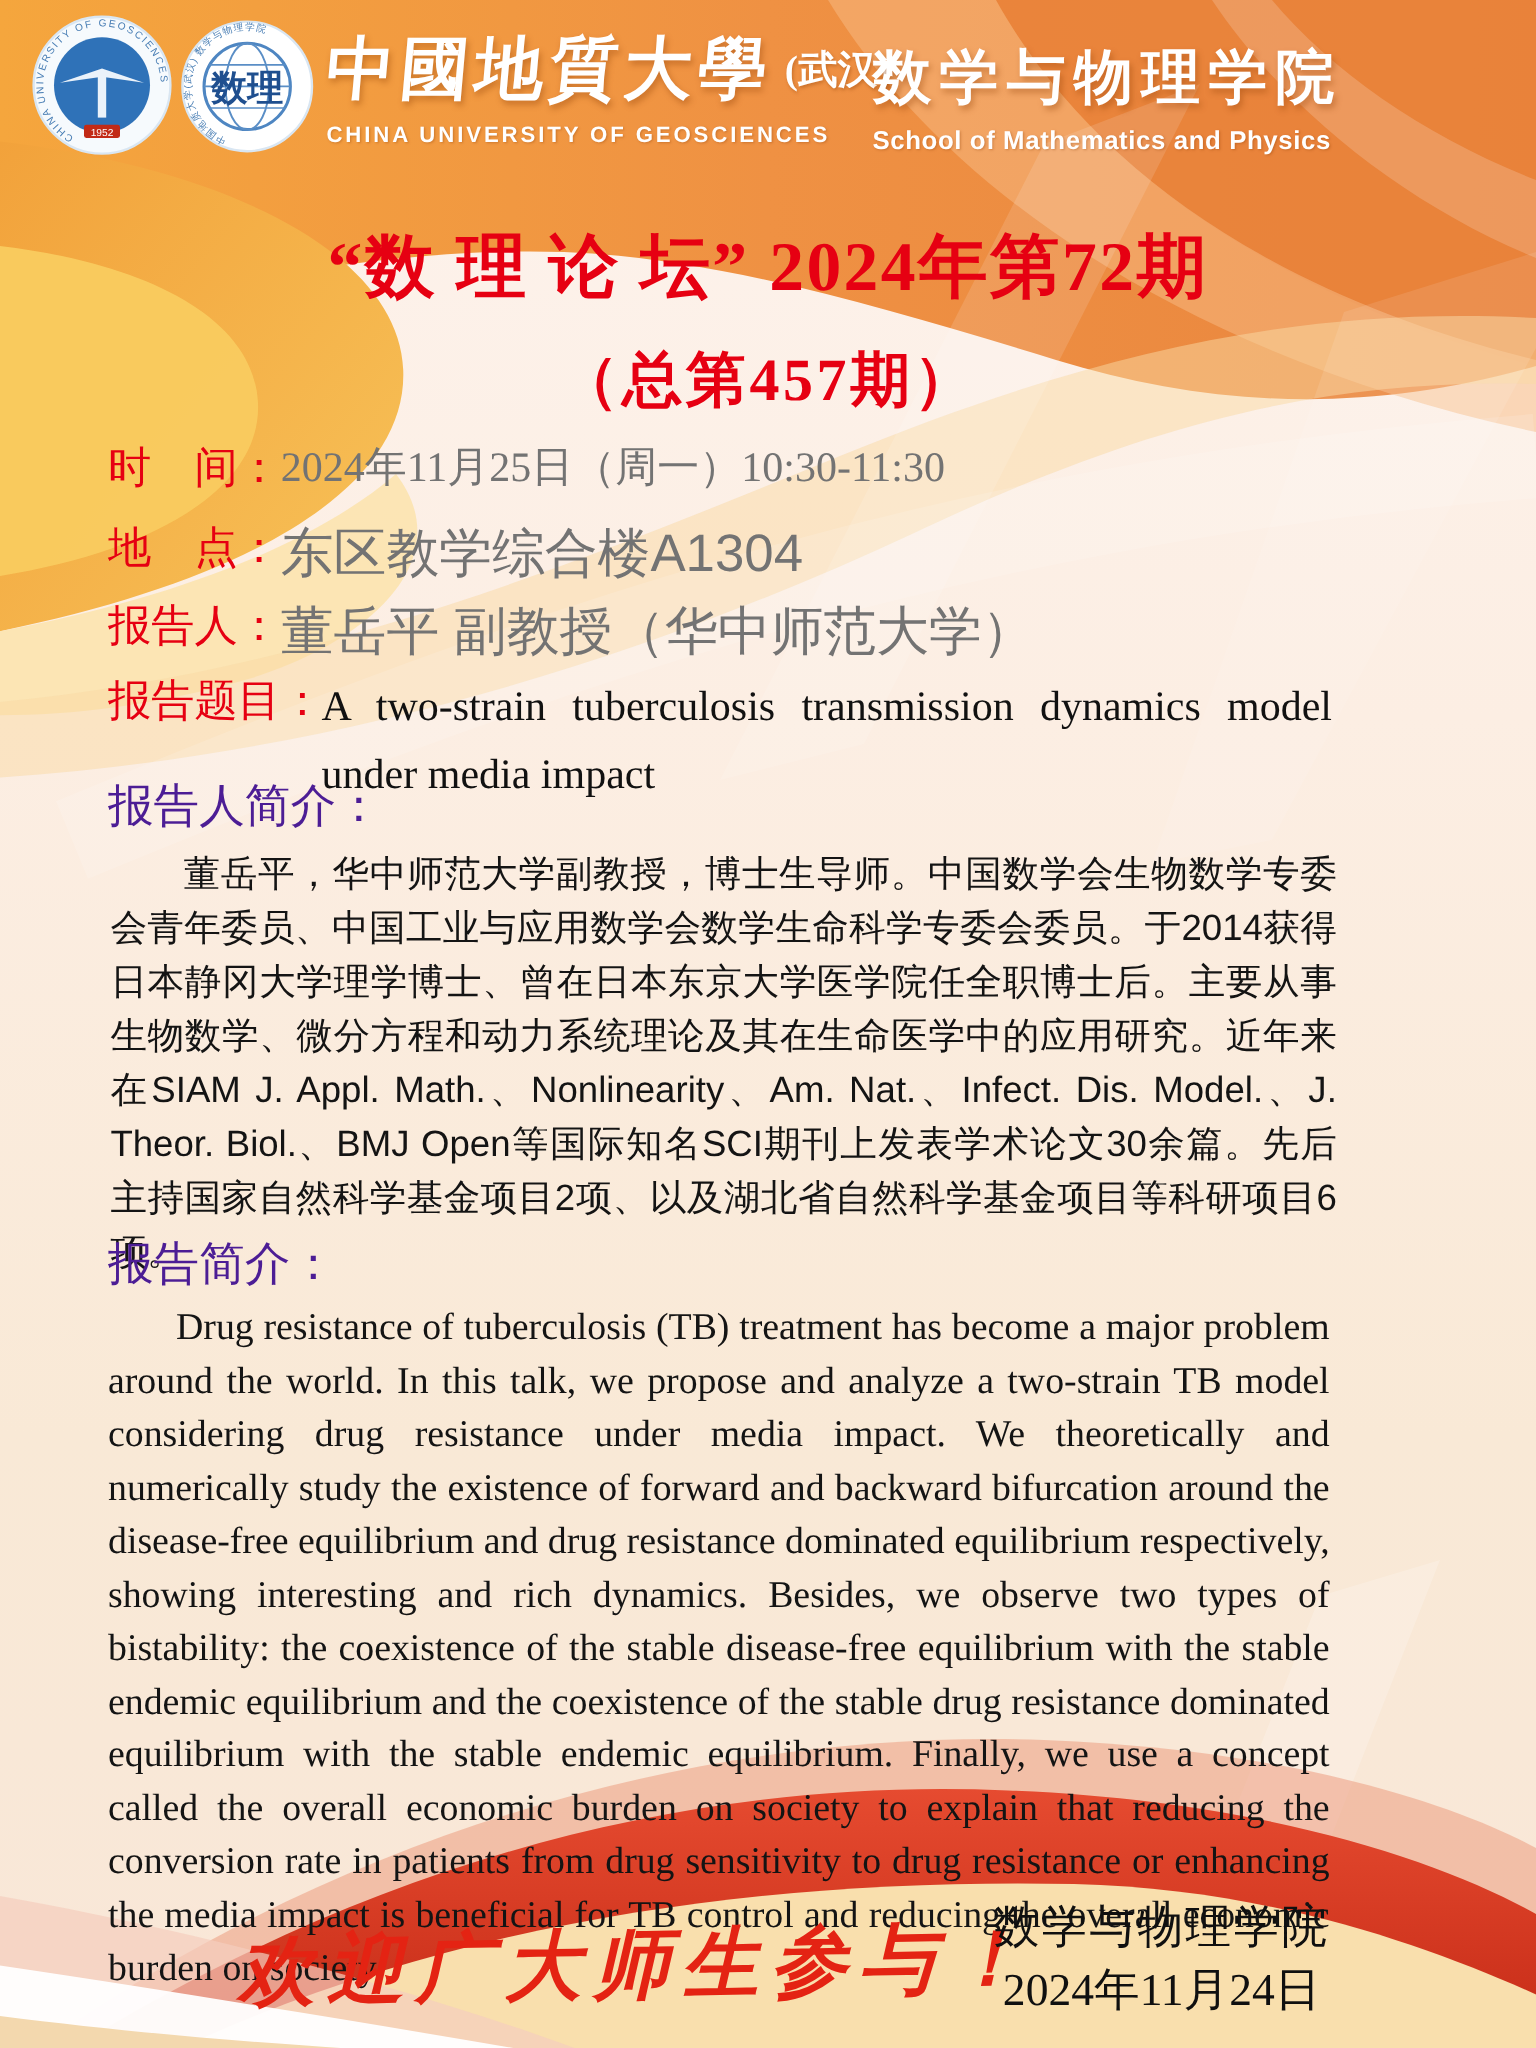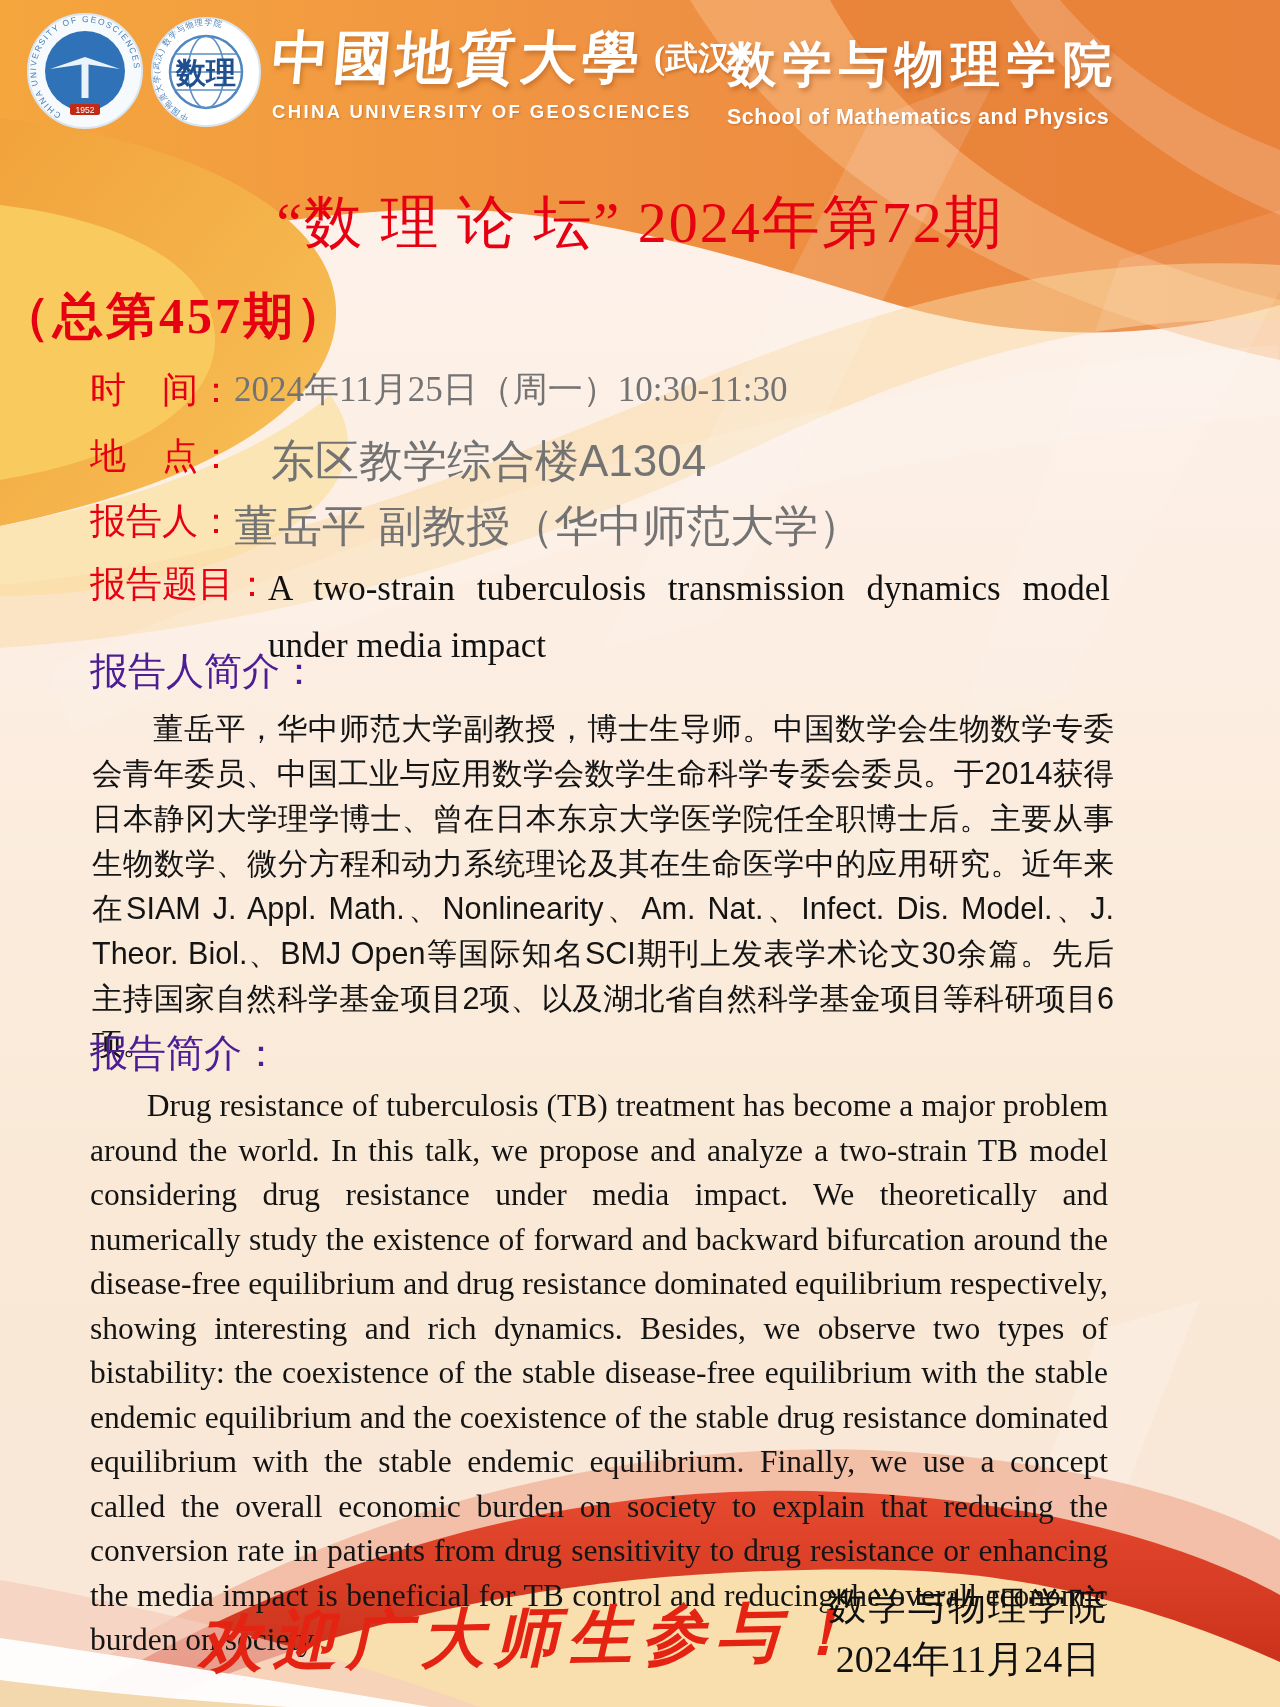--- a/index.html
+++ b/index.html
@@ -24,31 +24,31 @@
   .uni-en{font-family:"Liberation Sans",sans-serif;font-weight:bold;font-size:18.5px;
           letter-spacing:2.4px;margin-top:4px;text-shadow:1px 1px 2px rgba(140,60,5,.35);}
   .school-block{position:absolute;left:727px;top:32px;color:#fff;white-space:nowrap;}
   .school-cn{font-family:"Liberation Sans",sans-serif;font-weight:bold;font-size:49px;
           letter-spacing:7px;text-shadow:2px 3px 5px rgba(140,60,5,.4);}
   .school-en{font-family:"Liberation Sans",sans-serif;font-weight:bold;font-size:21.5px;
           letter-spacing:.5px;margin-top:7px;text-shadow:1px 1px 2px rgba(140,60,5,.35);}
 
   
   .title1{position:absolute;top:184px;left:0;width:100%;text-align:center;
-          font-size:58px;font-weight:400;color:#e60012;letter-spacing:2px;}
-  .title2{position:absolute;top:283px;left:0;width:100%;text-align:left;
+          font-size:58px;font-weight:700;color:#e60012;letter-spacing:2px;}
+  .title2{position:absolute;top:283px;left:0;width:100%;text-align:center;
           font-size:50px;font-weight:800;color:#e60012;letter-spacing:3px;}
 
   
   .row{position:absolute;left:90px;width:1020px;display:flex;align-items:flex-start;}
   .row-label{color:#e60012;font-weight:normal;font-size:36px;white-space:pre;flex:0 0 auto;}
   .row-value{font-size:35px;color:#737373;}
   .val-sans{font-family:"Liberation Sans",sans-serif;font-size:44px;}
   .row-time{top:366px;}
-  .row-place{top:432px;gap:37px;}
+  .row-place{top:432px;}
   .row-speaker{top:497px;}
   .row-topic{top:560px;}
   .topic-label{width:178px;}
   .topic-value{flex:1;text-align:justify;line-height:57px;font-size:35px;}
 
   .sec-head{position:absolute;left:90px;color:#4c1d95;font-weight:normal;font-size:38px;}
   .bio-head{top:646px;}
   .bio-text{position:absolute;left:92px;top:706px;width:1022px;
             font-family:"Liberation Sans",sans-serif;font-size:30.5px;line-height:45px;
             text-align:justify;text-indent:2em;color:#141414;}

